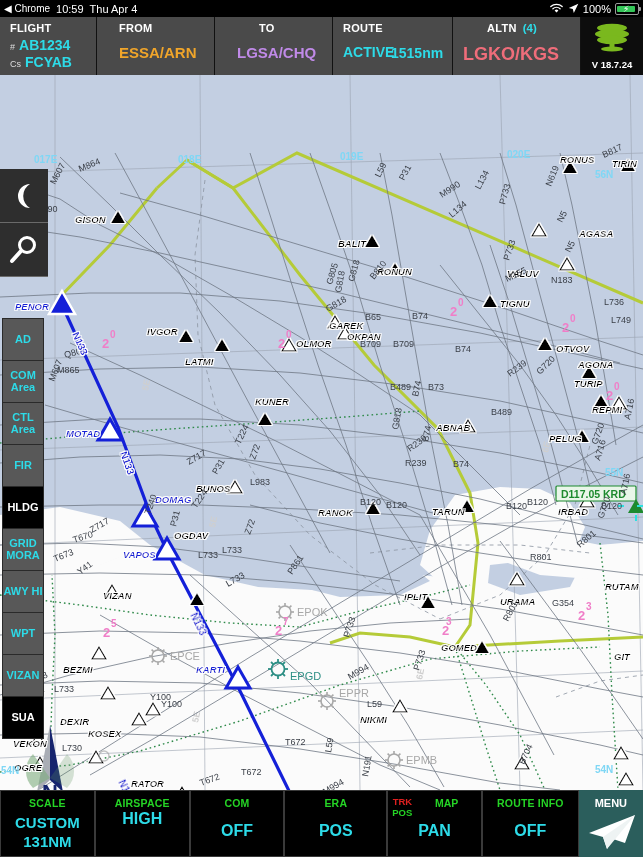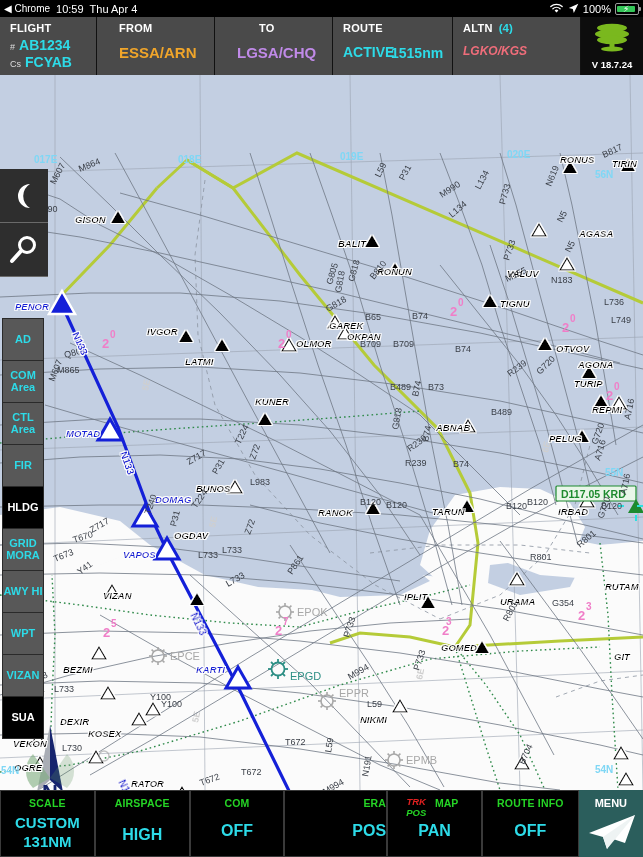--- a/index.html
+++ b/index.html
@@ -56,21 +56,21 @@
 
   
   .bottombar{position:absolute;top:790px;left:0;width:643px;height:67px;background:#000;display:flex;}
   .bcell{border:1px solid #3a3a3a;box-sizing:border-box;background:#000;
          display:flex;flex-direction:column;align-items:center;padding-top:6px;position:relative;}
   .btitle{color:#25d425;font-size:10.5px;font-weight:bold;letter-spacing:.2px;}
   .bval{color:#2ddbe8;font-size:16px;font-weight:bold;line-height:19px;margin-top:4px;}
   .bval.small{font-size:15px;}
   .bcell.menu{background:#2b5e5c;border-color:#2b5e5c;align-items:center;justify-content:flex-start;}
   .menu-label{color:#fff;font-size:11px;font-weight:bold;}
-  .trkpos{position:absolute;left:18px;top:5px;line-height:11px;text-align:center;font-style:italic;}
+  .trkpos{position:absolute;left:4px;top:5px;line-height:11px;text-align:right;}
   .trkpos .trk{color:#e02020;font-size:9.5px;font-weight:bold;display:block;}
   .trkpos .pos{color:#25d425;font-size:9.5px;font-weight:bold;display:block;}
   .maplabel{color:#25d425;font-size:10.5px;font-weight:bold;margin-left:24px;}
 </style>
 </head>
 <body>
 
 <div id="app">
 
   <div class="statusbar">
@@ -132,26 +132,26 @@
       <div class="hlabel">ROUTE</div>
       <div class="hrow" style="margin-top:10px;gap:8px;">
         <span class="hval c-cyan">ACTIVE</span>
       </div>
     </div>
 
     <div class="hcell hdr-altn">
       <div style="position:absolute;left:-62px;top:27px;">
         <span class="hval c-cyan">1515nm</span>
       </div>
-      <div class="hrow" style="margin-top:0;gap:6px;">
+      <div class="hrow" style="margin-top:0;gap:6px;margin-left:24px;">
         <span class="hlabel">ALTN</span>
         <span class="c-cyan" style="font-size:11.5px;font-weight:bold;">(4)</span>
       </div>
       <div class="hrow" style="margin-top:10px;">
-        <span class="hval c-red" style="font-size:12px;font-style:italic;">LGKO/KGS</span>
+        <span class="hval c-red" style="font-size:18px;">LGKO/KGS</span>
       </div>
     </div>
 
     <div class="hcell hdr-logo">
       <span>
         <svg width="42" height="30" viewBox="0 0 42 30">
           <ellipse cx="21" cy="5" rx="15" ry="4.2" fill="#7ab81e"></ellipse>
           <ellipse cx="21" cy="11" rx="17" ry="4.6" fill="#7ab81e"></ellipse>
           <ellipse cx="21" cy="17" rx="15" ry="4.2" fill="#7ab81e"></ellipse>
           <rect x="18.5" y="19" width="5" height="6" fill="#7ab81e"></rect>
@@ -707,29 +707,29 @@
   <div class="bottombar">
 
     <div class="bcell" style="width:96px;">
       <span class="btitle">SCALE</span>
       <span class="bval small">CUSTOM</span>
       <span class="bval small" style="margin-top:0;">131NM</span>
     </div>
 
     <div class="bcell" style="width:96px;">
       <span class="btitle">AIRSPACE</span>
-      <span class="bval" style="margin-top:16px;">HIGH</span>
+      <span class="bval" style="margin-top:0;">HIGH</span>
     </div>
 
     <div class="bcell" style="width:96px;">
       <span class="btitle">COM</span>
       <span class="bval" style="margin-top:12px;">OFF</span>
     </div>
 
-    <div class="bcell" style="width:104px;align-items:flex-end;">
+    <div class="bcell" style="width:104px;">
       <span class="btitle">ERA</span>
       <span class="bval" style="margin-top:12px;">POS</span>
     </div>
 
     <div class="bcell" style="width:96px;">
       <span class="trkpos">
         <span class="trk">TRK</span>
         <span class="pos">POS</span>
       </span>
       <span class="maplabel">MAP</span>

